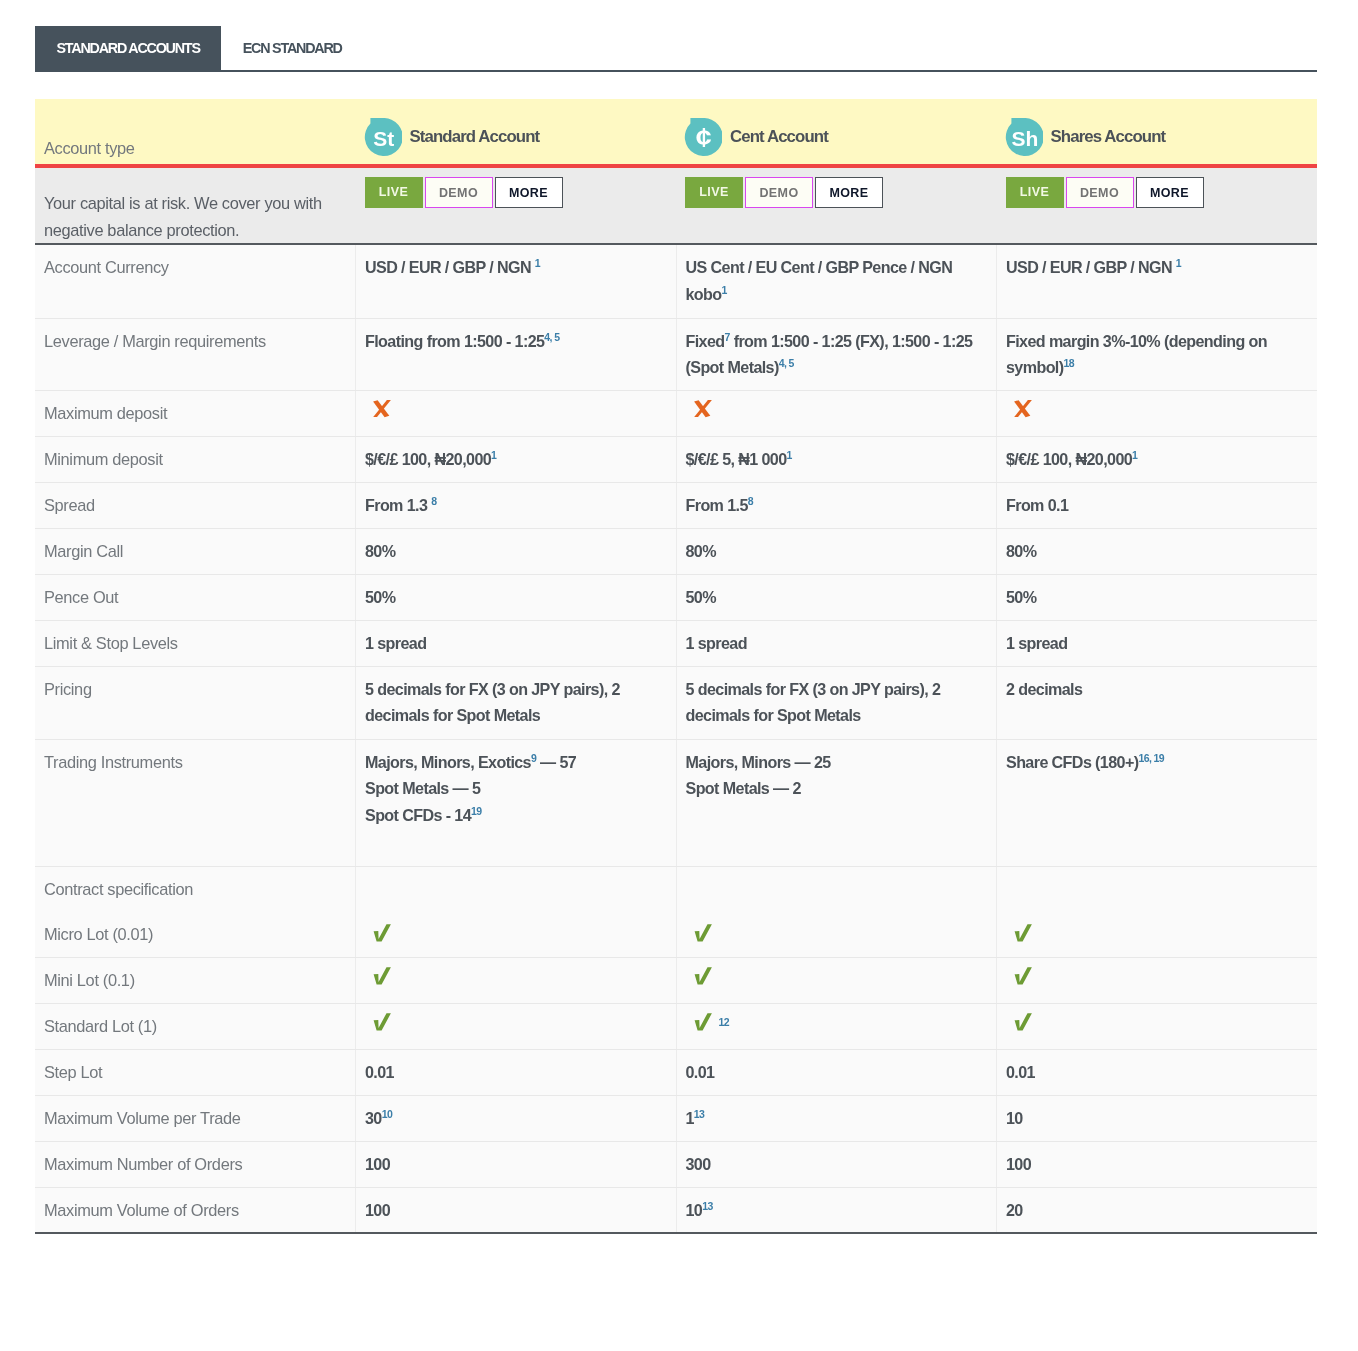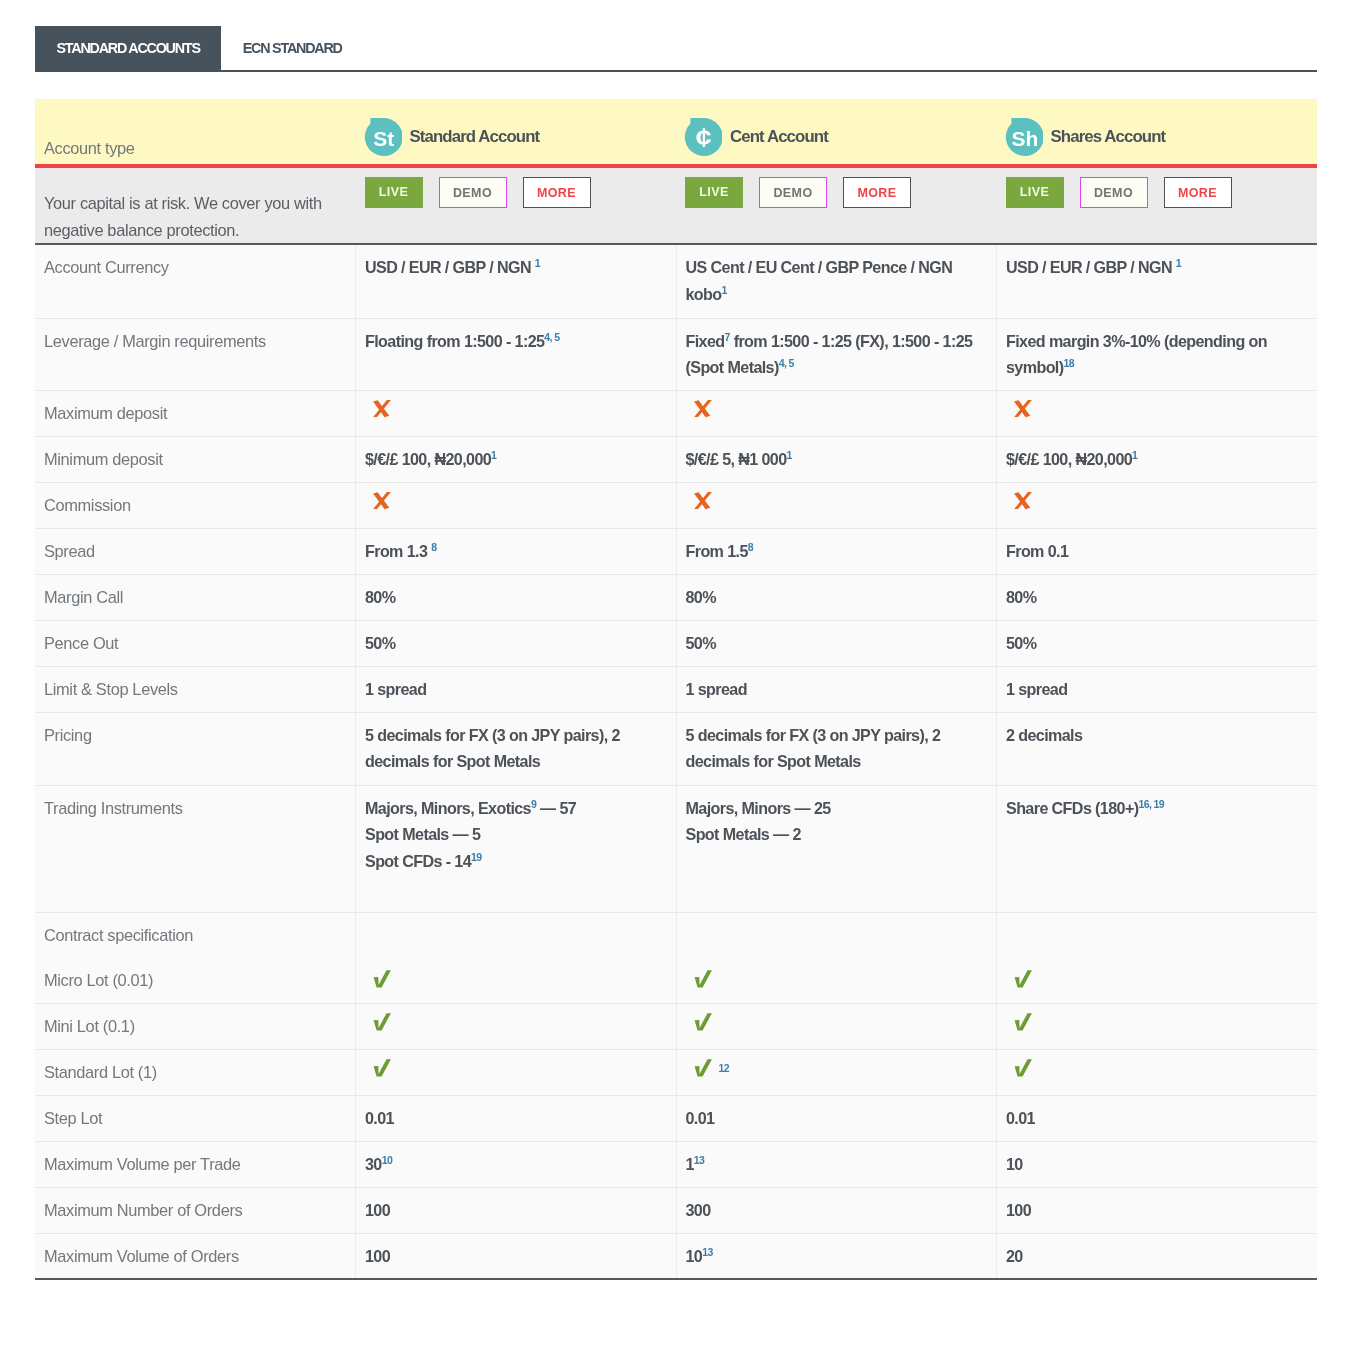--- a/index.html
+++ b/index.html
@@ -33,24 +33,24 @@
   .badge { width:38px; height:38px; flex:0 0 38px; margin-right:8px; }
   .acctname { font-size:16.8px; letter-spacing:-0.88px; font-weight:bold; color:#4c5258; }
 
   
   .riskrow td { height:73px; background:#ebebeb; border-bottom:2px solid #54595e; }
   .riskrow .note { font-size:16.4px; letter-spacing:-0.35px; line-height:26.5px;
                    color:#5a5f66; padding:10px 24px 0 9px;margin-top:12px; }
   .btns { padding:9px 0 0 9px; display:flex; }
   .btn { height:30.5px; line-height:31px; font-size:12.5px; font-weight:bold;
          text-align:center; box-sizing:border-box; letter-spacing:0.4px;
-         margin-right:16px; }
+         margin-right:2px; }
   .btn.live { width:58px; background:#79a83f; color:#f2f8e5; }
   .btn.demo { width:68px; background:#fdfdf5; color:#737373; border:1px solid #d946ef; }
-  .btn.more { width:68px; background:#fff; color:#ef4444; border:1px solid #4c5258; }
+  .btn.more { width:68px; background:#fff; color:#0f172a; border:1px solid #4c5258; }
 
   
   .drow td { border-bottom:1px solid #e8e8e8; background:#fafafa;
              border-right:1px solid #ececec; }
   .drow td:last-child { border-right:0; }
   .drow td.lab { font-size:16.4px; letter-spacing:-0.35px; color:#73787d; padding:13px 16px 0 9px; }
   .drow td.val { font-size:16.1px; font-weight:bold; color:#4c5258;
                  letter-spacing:-0.6px; padding:9px 22px 0 9px; line-height:26.5px; }
   .drow.last td { border-bottom:2px solid #54595e; }
   .drow td.lab .sub { display:block; margin-top:26px; }
@@ -159,35 +159,20 @@
                 <path fill="#e4651f" d="M17.9 0.0 L13.9 0.0 L0.2 17.0 L4.0 17.0 Z"></path>
               </svg></span></td>
         </tr>
         <tr class="drow" style="height:46px">
           <td class="lab">Minimum deposit</td>
           <td class="val">$/€/£ 100, ₦20,000<sup>1</sup></td>
           <td class="val">$/€/£ 5, ₦1 000<sup>1</sup></td>
           <td class="val">$/€/£ 100, ₦20,000<sup>1</sup></td>
         </tr>
         <tr class="drow" style="height:46px">
-          <td class="lab">Commission</td>
-          <td class="val"><span class="cross" title="✘"><svg width="18" height="18" viewBox="0 0 18 18">
-                <path fill="#e4651f" d="M0.1 1.5 L4.6 0.2 L16.3 15.8 L11.6 17.2 Z"></path>
-                <path fill="#e4651f" d="M17.9 0.0 L13.9 0.0 L0.2 17.0 L4.0 17.0 Z"></path>
-              </svg></span></td>
-          <td class="val"><span class="cross" title="✘"><svg width="18" height="18" viewBox="0 0 18 18">
-                <path fill="#e4651f" d="M0.1 1.5 L4.6 0.2 L16.3 15.8 L11.6 17.2 Z"></path>
-                <path fill="#e4651f" d="M17.9 0.0 L13.9 0.0 L0.2 17.0 L4.0 17.0 Z"></path>
-              </svg></span></td>
-          <td class="val"><span class="cross" title="✘"><svg width="18" height="18" viewBox="0 0 18 18">
-                <path fill="#e4651f" d="M0.1 1.5 L4.6 0.2 L16.3 15.8 L11.6 17.2 Z"></path>
-                <path fill="#e4651f" d="M17.9 0.0 L13.9 0.0 L0.2 17.0 L4.0 17.0 Z"></path>
-              </svg></span></td>
-        </tr>
-        <tr class="drow" style="height:46px">
           <td class="lab">Spread</td>
           <td class="val">From 1.3 <sup>8</sup></td>
           <td class="val">From 1.5<sup>8</sup></td>
           <td class="val">From 0.1</td>
         </tr>
         <tr class="drow" style="height:46px">
           <td class="lab">Margin Call</td>
           <td class="val">80%</td>
           <td class="val">80%</td>
           <td class="val">80%</td>

